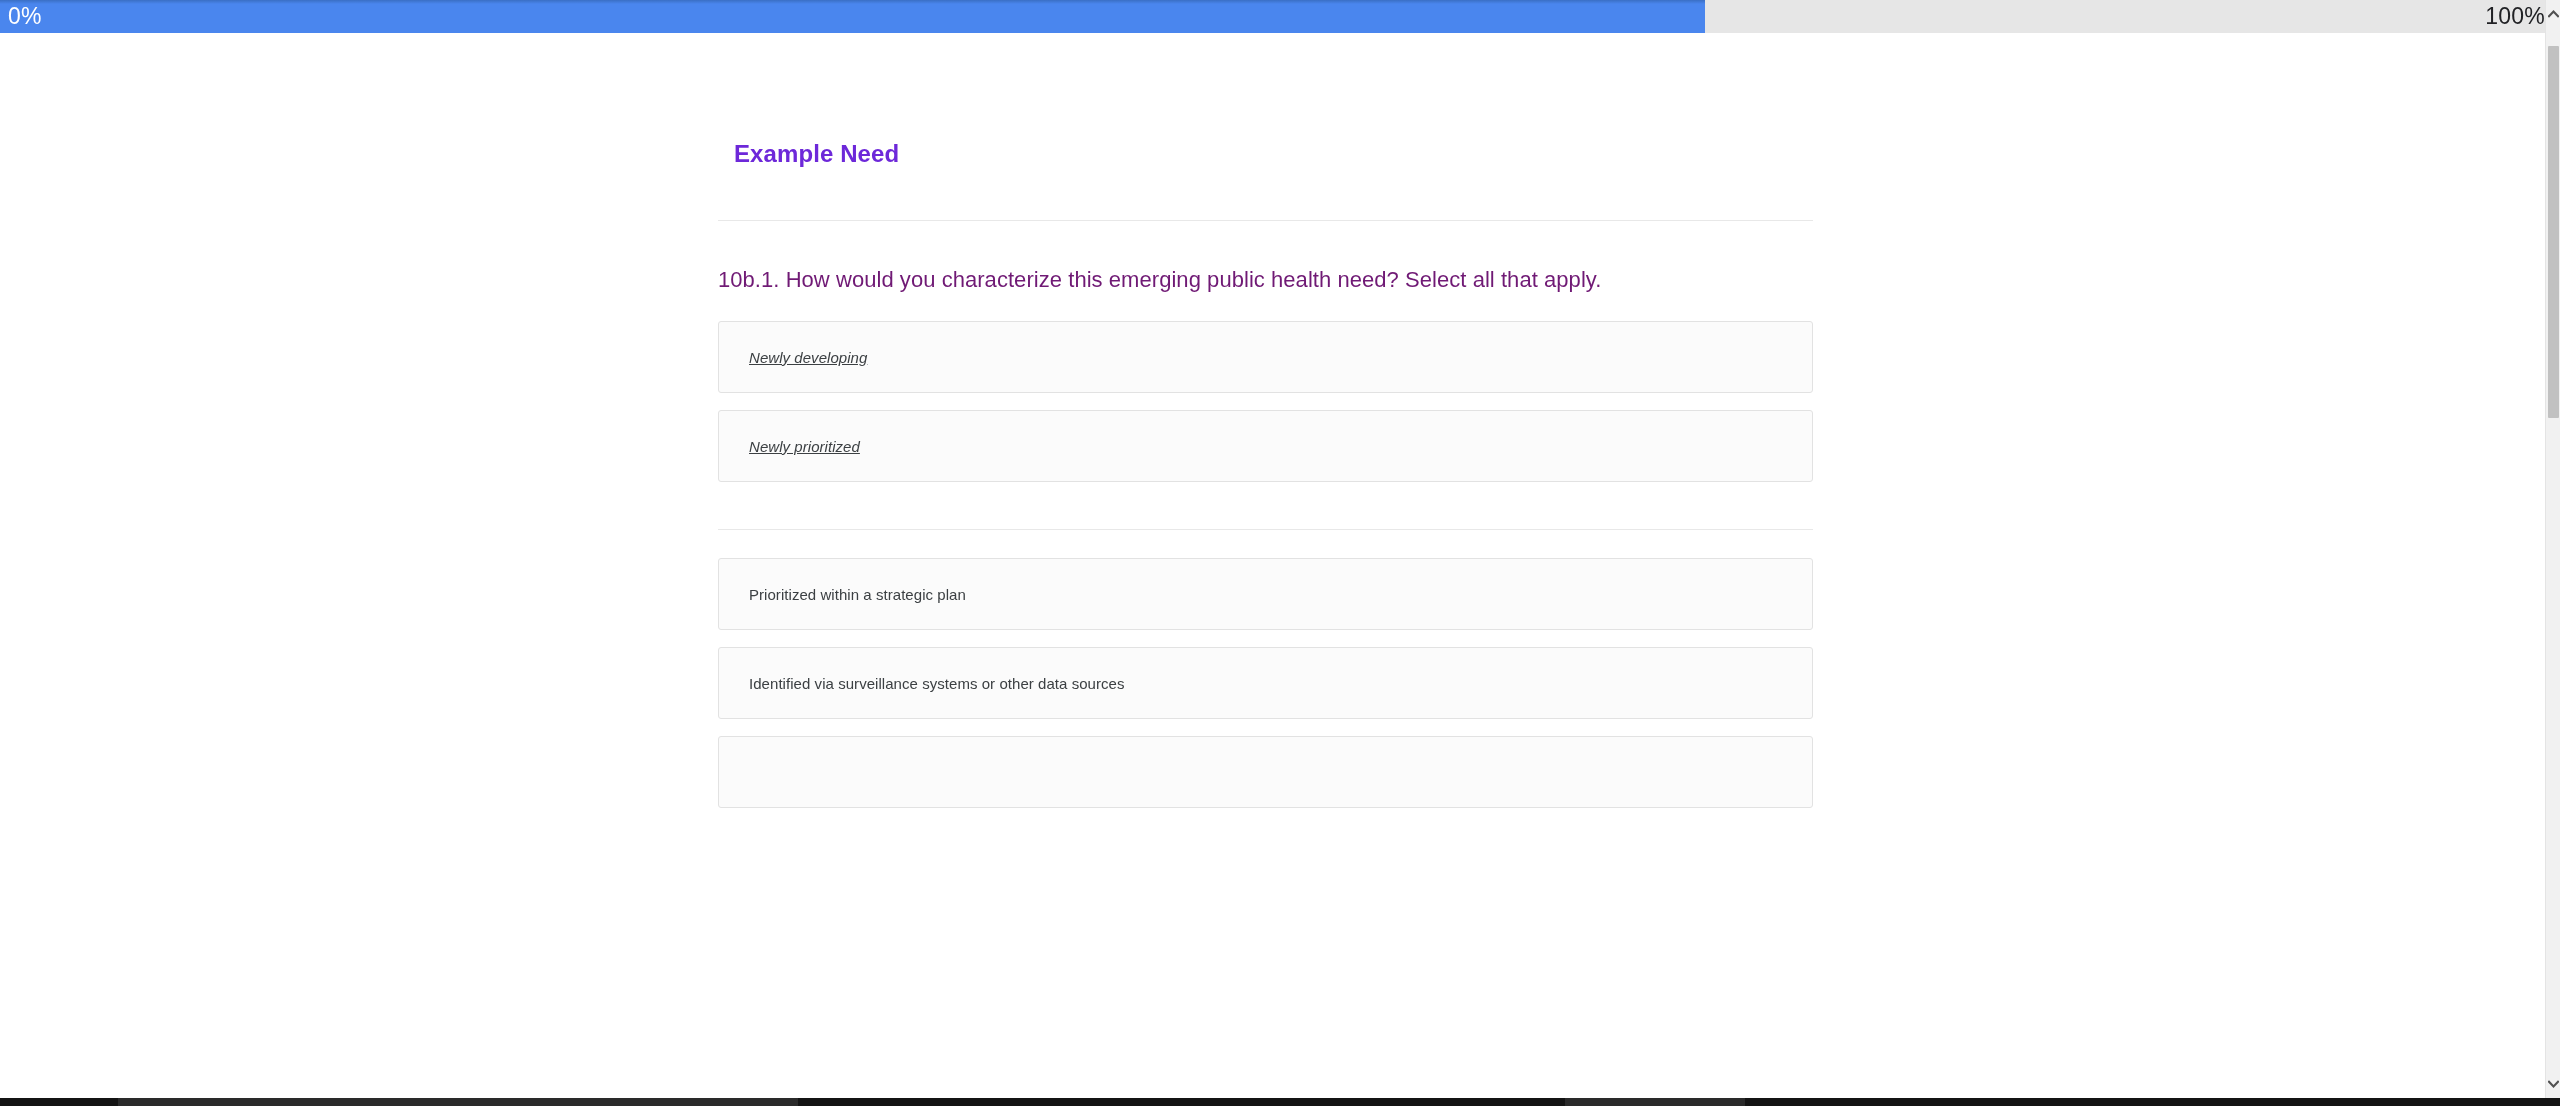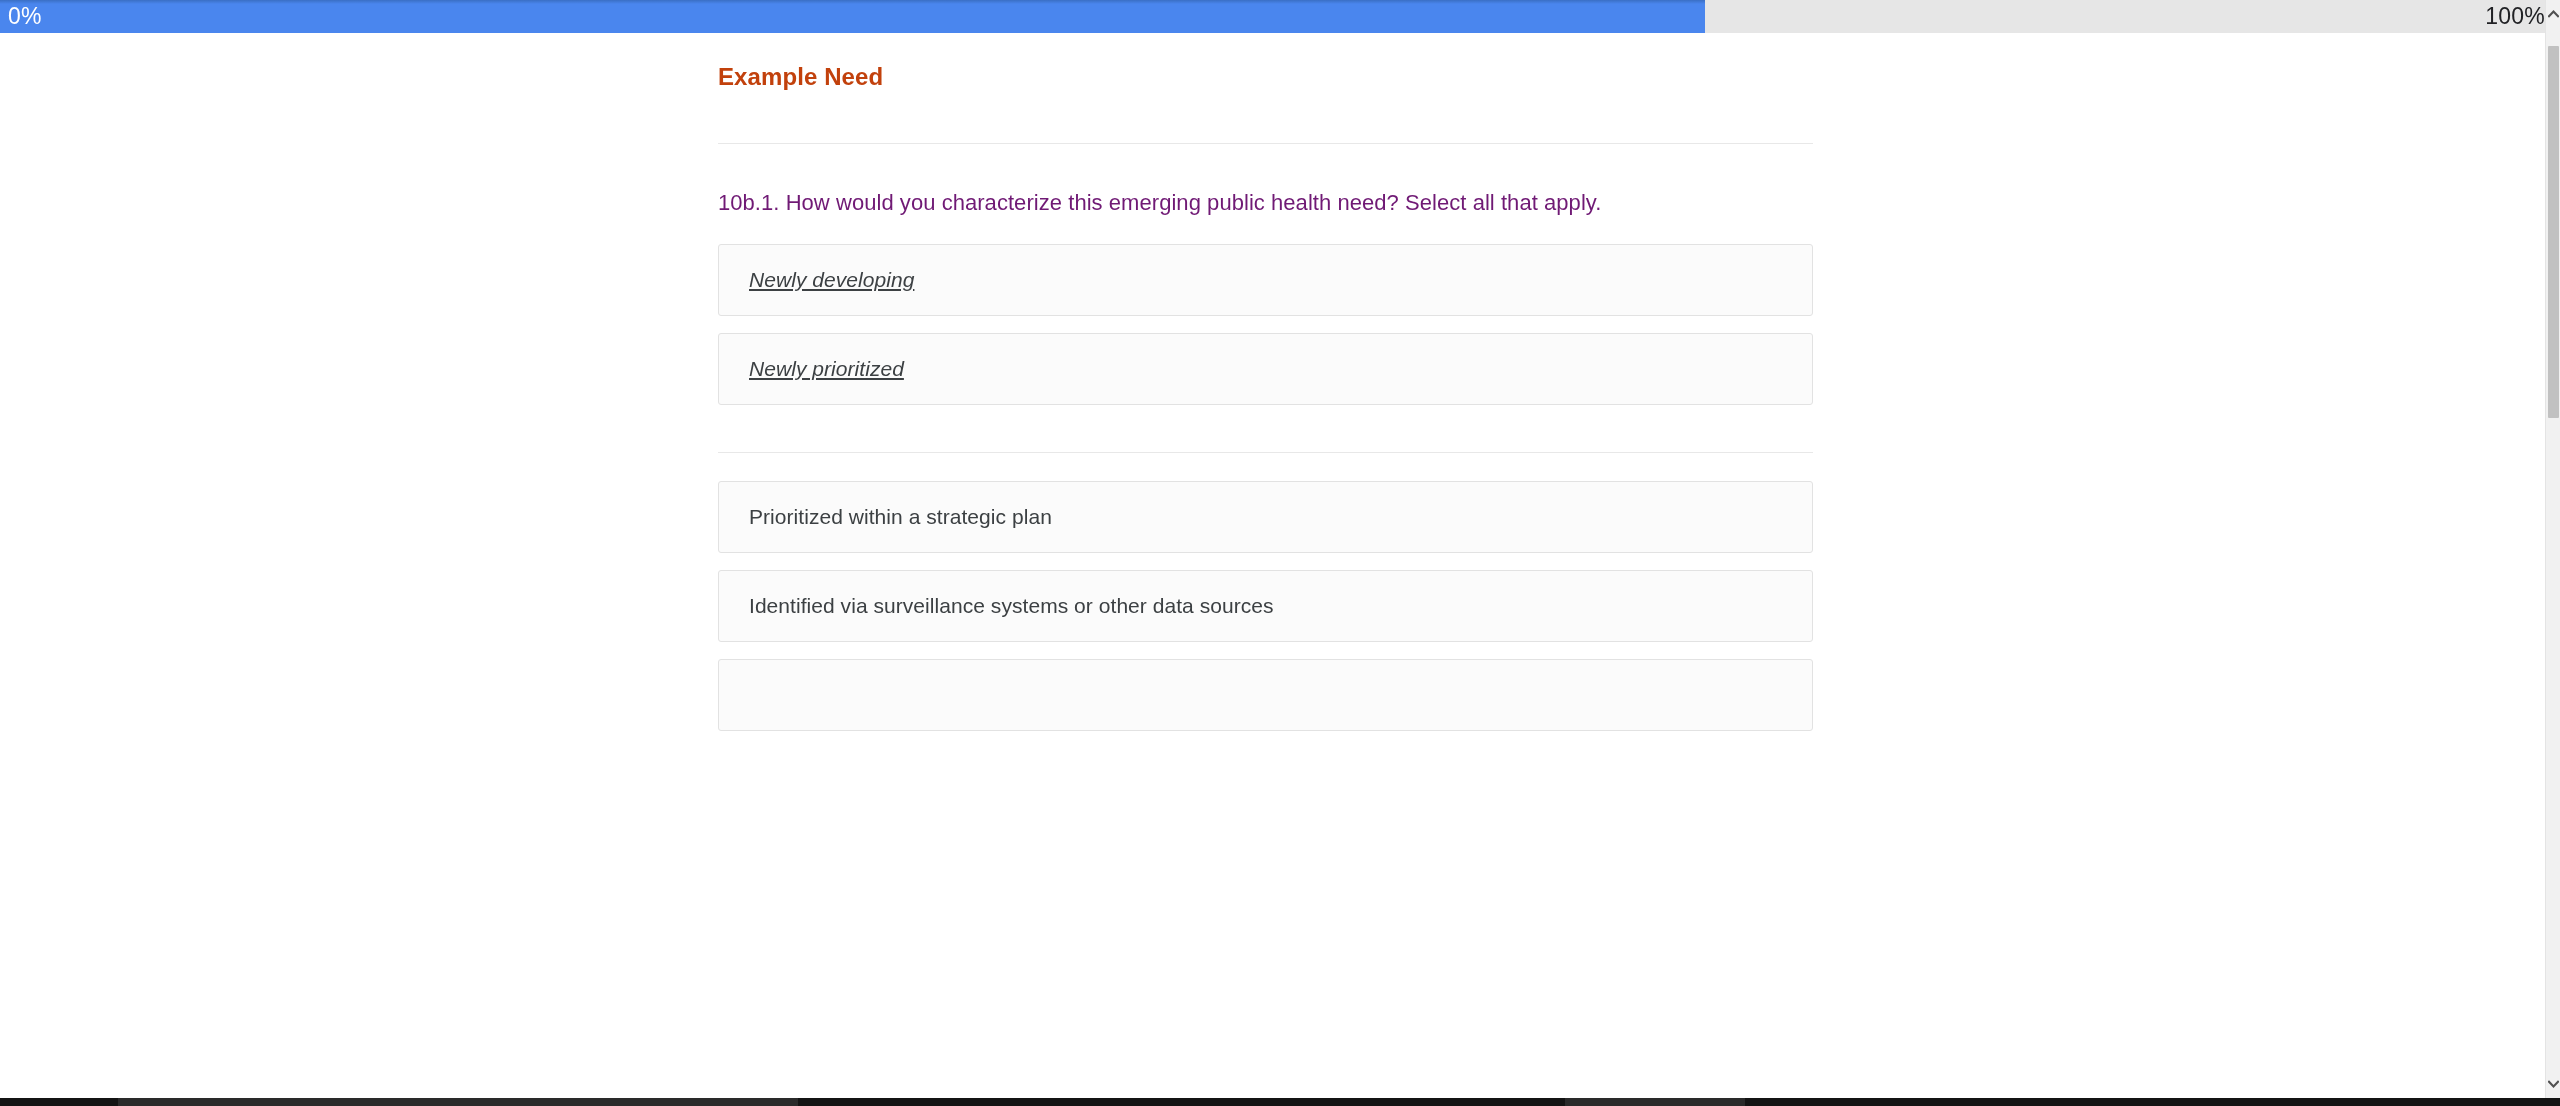--- a/index.html
+++ b/index.html
@@ -100,23 +100,23 @@
   .content {
     position: absolute;
     left: 718px;
     top: 0;
     width: 1095px;
   }
 
   .page-title {
     font-size: 24px;
     font-weight: bold;
-    color: #c2410c;
-    margin: 0;
-    padding-top: 30px;
+    color: #6d28d9;
+    margin: 16px;
+    padding-top: 91px;
     letter-spacing: 0.1px;
   }
 
   .divider {
     height: 1px;
     background: #e8e8e8;
     margin-top: 52px;
   }
 
   .question {
@@ -136,21 +136,21 @@
     border-radius: 3px;
     height: 72px;
     display: flex;
     align-items: center;
     padding: 0 30px;
     box-sizing: border-box;
     margin-bottom: 17px;
     width: 1095px;
   }
   .option-label {
-    font-size: 21px;
+    font-size: 15px;
     color: #3c4043;
     letter-spacing: 0.05px;
     white-space: nowrap;
   }
   .option-label.emphasis {
     font-style: italic;
     text-decoration: underline;
   }
 
   .section-gap {

